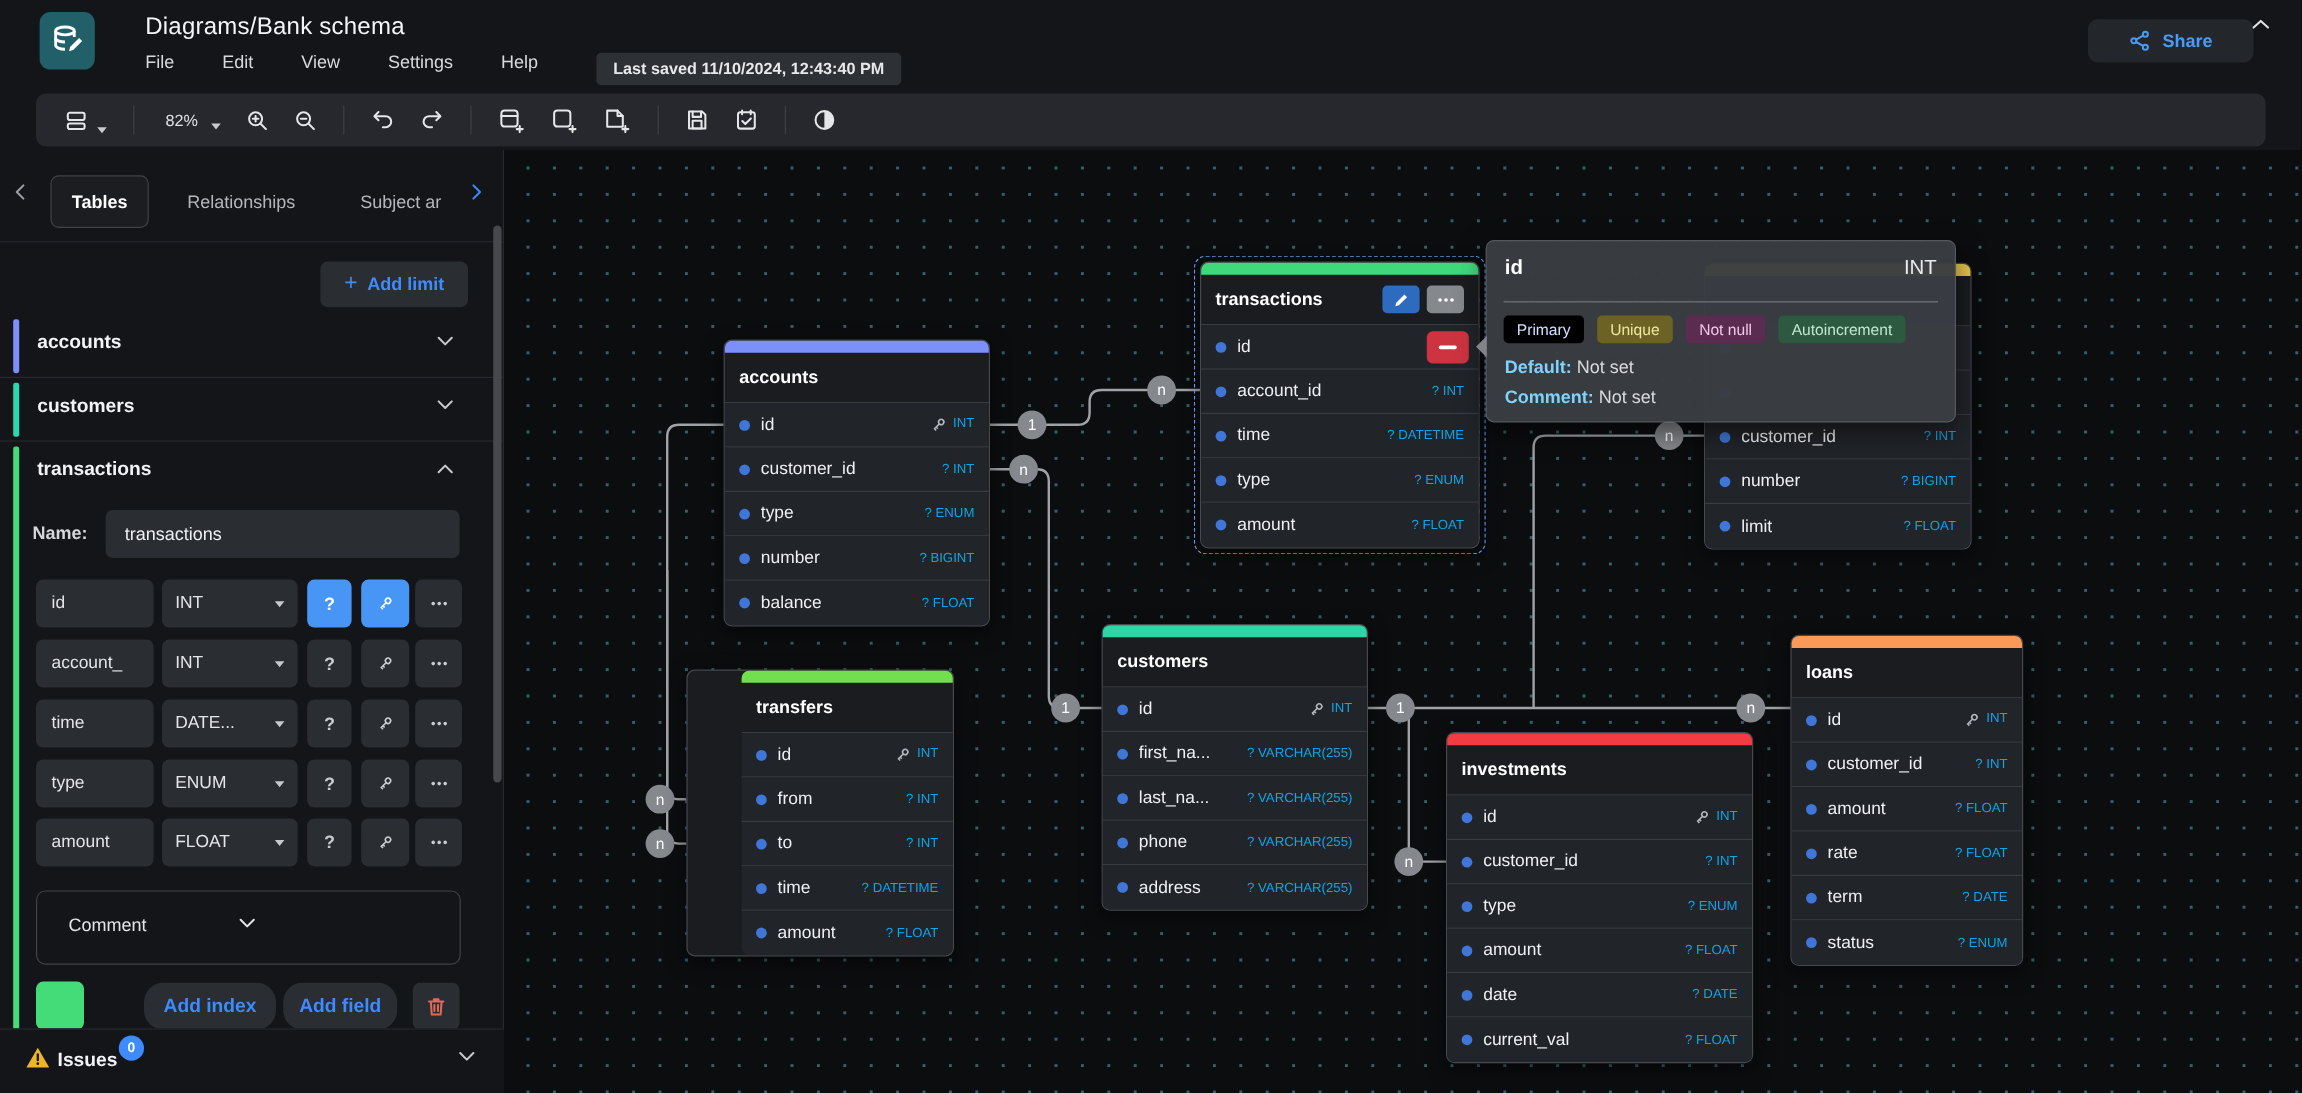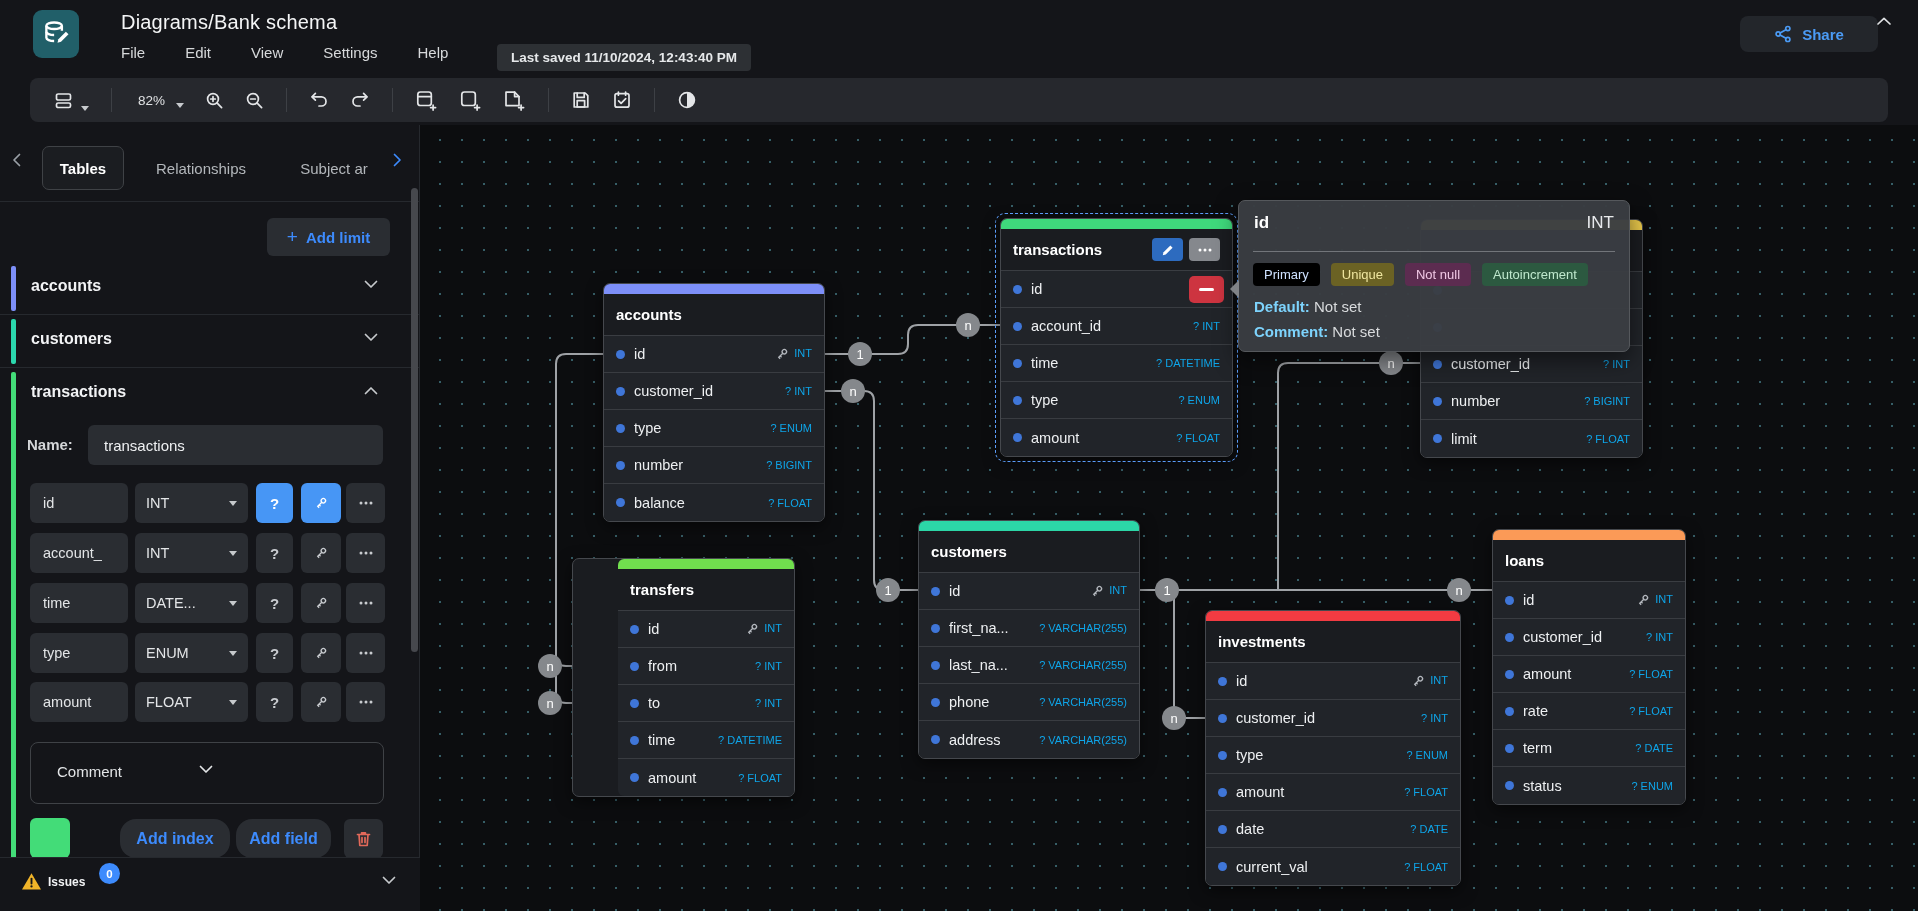--- a/index.html
+++ b/index.html
@@ -36,21 +36,21 @@
   .fld-box{position:absolute;height:40px;background:#2a2d32;border-radius:6px;display:flex;align-items:center;color:#e3e5e7;font-size:14.5px;}
   .fld-btn{justify-content:center;color:#c9ccd0;}
   .fld-btn.on{background:#4796f5;color:#ffffff;}
   #comment-box{left:30px;top:617px;width:354px;height:62px;border:1px solid #3f4246;border-radius:8px;}
   #comment-box span{position:absolute;left:26px;top:20px;font-size:15px;color:#e3e5e7;}
   #comment-box .acc-chev{right:28px;top:22px;}
   .blue-link-btn{position:absolute;top:694px;height:39px;background:#2a2d32;border-radius:16px;display:flex;align-items:center;justify-content:center;color:#3d8bfd;font-size:16px;font-weight:700;}
   #color-swatch{left:30px;top:693px;width:40px;height:40px;border-radius:6px;}
   #trash-btn{left:344px;top:694px;width:39px;height:39px;background:#2a2d32;border-radius:6px;display:flex;align-items:center;justify-content:center;color:#e2695a;}
   #issues-bar{left:0;top:732px;width:420px;height:54px;border-top:1px solid #26292e;background:#141519;}
-  #issues-label{position:absolute;left:48px;top:17px;font-size:12px;font-weight:700;color:#f2f3f5;}
+  #issues-label{position:absolute;left:48px;top:17px;font-size:16px;font-weight:700;color:#f2f3f5;}
   #issues-badge{position:absolute;left:99px;top:5px;width:21px;height:21px;border-radius:50%;background:#3d8bfd;color:#fff;font-size:11.5px;font-weight:700;display:flex;align-items:center;justify-content:center;}
   #sb-scroll{left:411px;top:63px;width:7px;height:464px;background:#46484d;border-radius:4px;}
   
   #canvas{left:420px;top:125px;width:1498px;height:786px;background-color:#0c0d0f;
     background-image:radial-gradient(circle,rgba(96,176,191,.5) 1.3px,transparent 1.5px);
     background-size:22px 22px;background-position:9px 4px;overflow:hidden;}
   #wires{position:absolute;left:0;top:0;z-index:1;}
   .db-table{position:absolute;z-index:2;background:#1a1c20;border:1px solid #45484d;border-radius:7px;box-shadow:0 5px 16px rgba(0,0,0,.5);}
   .db-strip{height:10px;border-radius:6px 6px 0 0;}
   .db-title{height:42px;display:flex;align-items:center;padding:0 12px;font-size:15px;font-weight:700;color:#ffffff;border-bottom:1px solid #3a3d42;}

